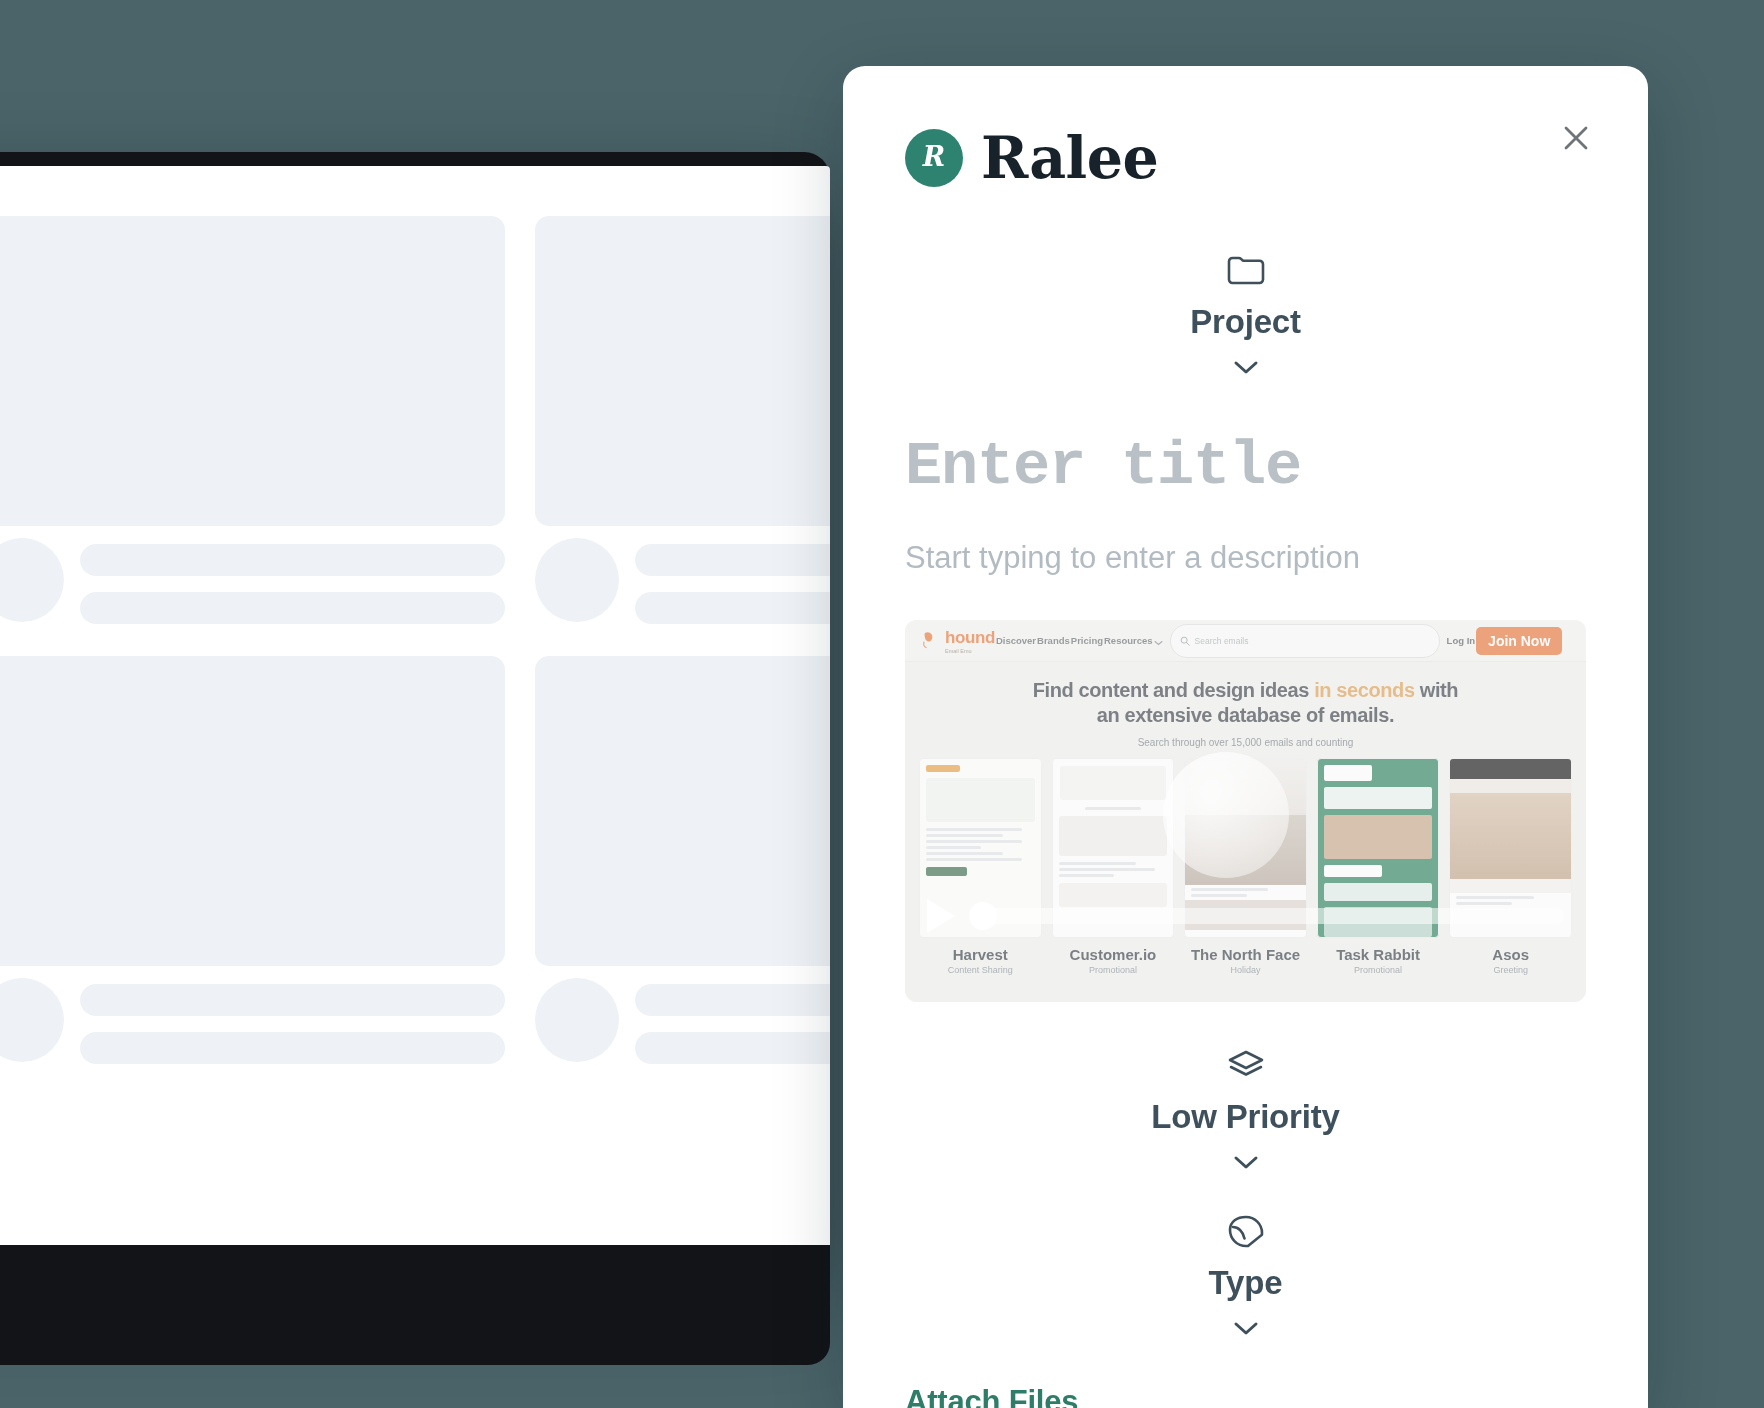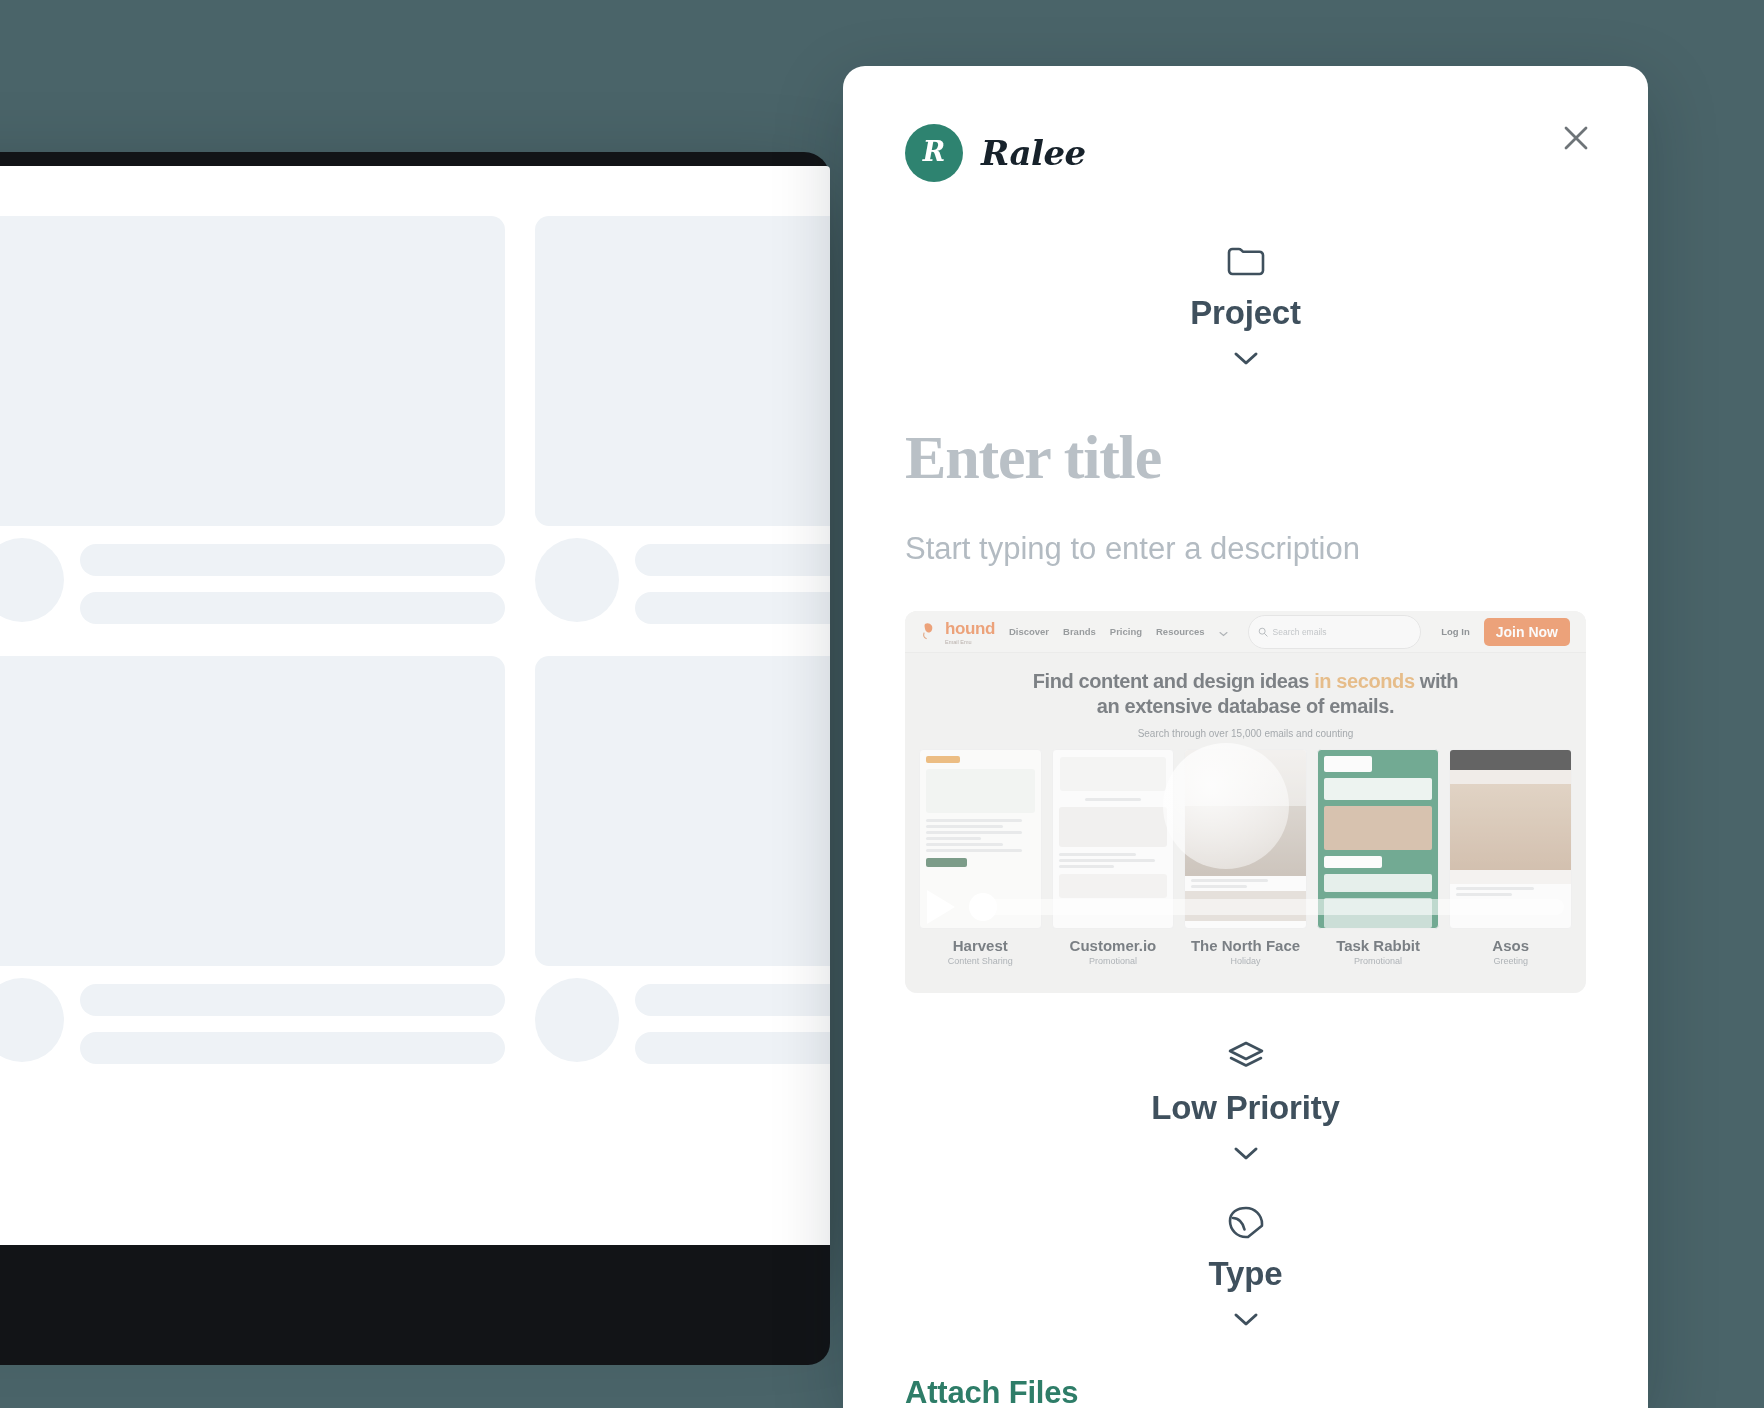--- a/index.html
+++ b/index.html
@@ -84,23 +84,22 @@
   #brand-mark {
     width: 58px; height: 58px;
     border-radius: 50%;
     background: #2e8370;
     display: flex; align-items: center; justify-content: center;
     flex: none;
   }
   #brand-mark svg { display: block; }
   #brand-name {
     font-family: "DejaVu Serif", serif;
-    font-style: italic;
     font-weight: 700;
-    font-size: 34px;
+    font-size: 57px;
     letter-spacing: -.5px;
     color: #17222b;
   }
 
   #close-btn {
     position: absolute;
     right: 50px;
     top: 50px;
     width: 44px; height: 44px;
     display: flex; align-items: center; justify-content: center;
@@ -126,21 +125,21 @@
   .select-row .ico { flex: none; display: flex; align-items: center; }
 
   #project-row { margin-top: 62px; }
 
   #title-input {
     display: block;
     border: none;
     outline: none;
     width: 100%;
     margin-top: 54px;
-    font-family: Liberation Serif, serif;
+    font-family: Liberation Mono, monospace;
     font-size: 62px;
     font-weight: 700;
     color: #1d2b36;
     letter-spacing: -1.2px;
     background: transparent;
   }
   #title-input::placeholder { color: #b9c0c6; opacity: 1; }
 
   #desc-input {
     display: block;
@@ -166,21 +165,21 @@
     overflow: hidden;
     background: #f0f0ef;
     cursor: pointer;
   }
 
   #hv-nav {
     height: 42px;
     display: flex;
     align-items: center;
     padding: 0 16px;
-    gap: 14px;
+    gap: 1px;
     background: #f3f3f2;
     border-bottom: 1px solid #e7e7e6;
   }
   #hv-logo { display: flex; align-items: center; gap: 4px; flex: none; }
   #hv-logo-text {
     font-size: 17px; font-weight: 700; color: #e8793c; letter-spacing: -.4px;
   }
   #hv-logo-sub { font-size: 5.5px; color: #9a8d86; white-space: nowrap; }
   .hv-navitem {
     font-size: 9.5px; color: #6a6f73; font-weight: 600; white-space: nowrap;

